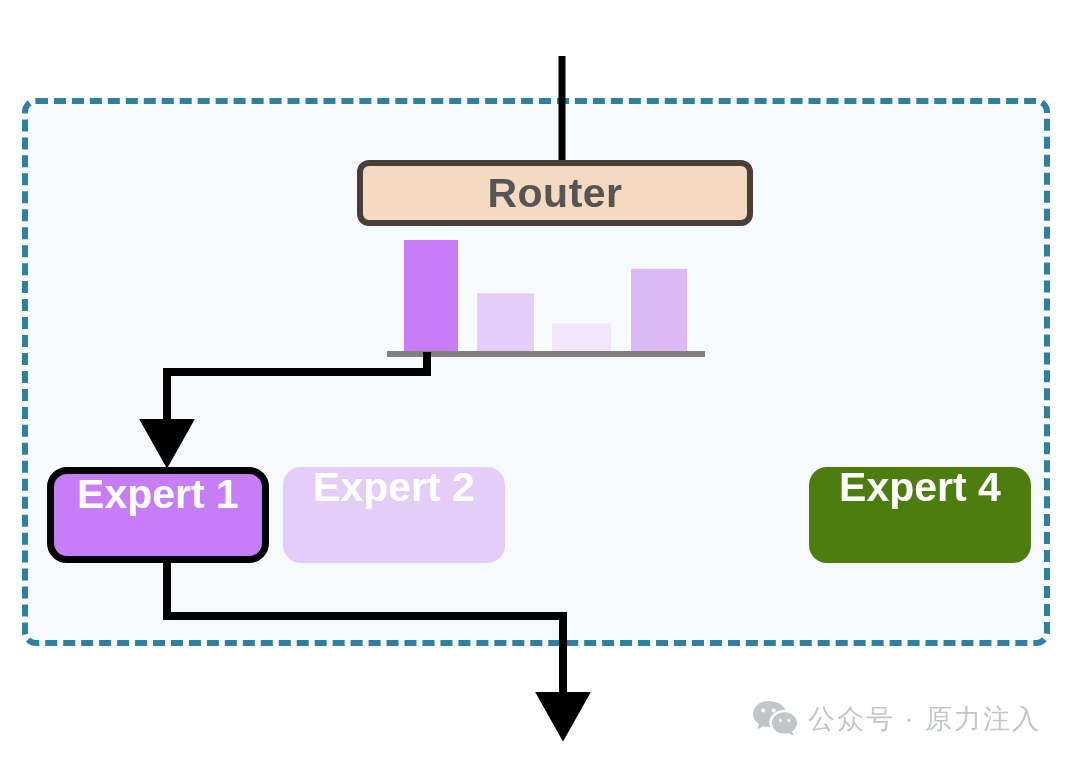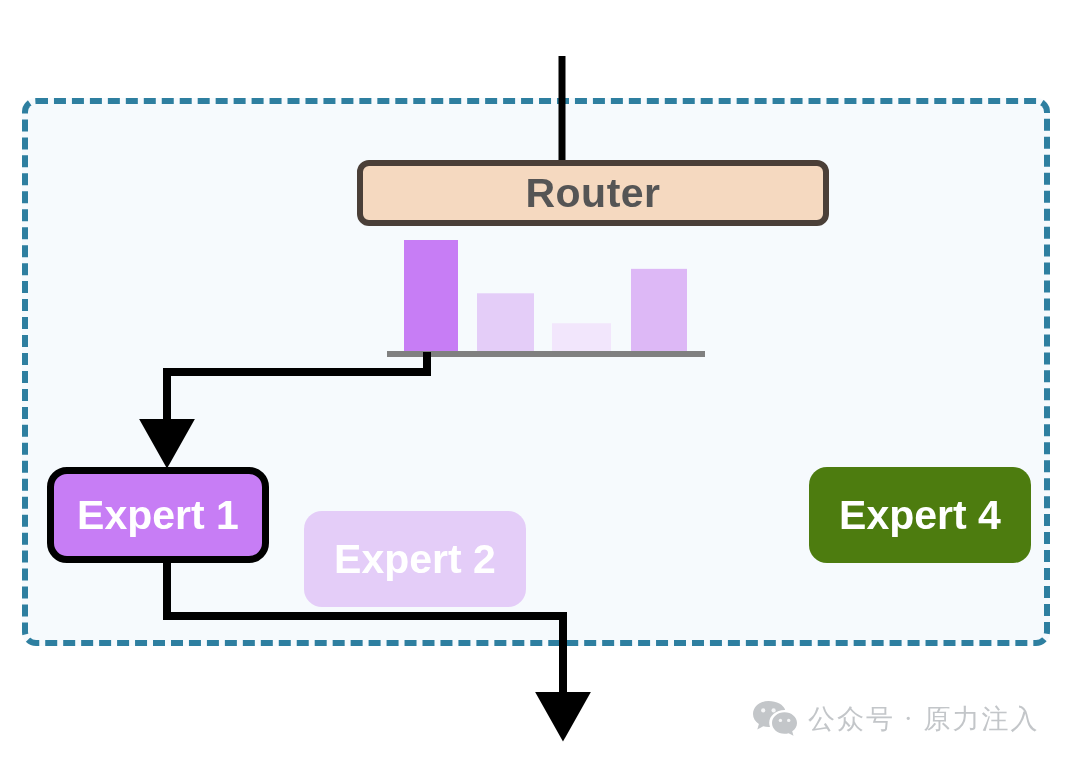--- a/index.html
+++ b/index.html
@@ -39,21 +39,21 @@
     width: 1080px;
     height: 772px;
     pointer-events: none;
   }
 
   
   .router-box {
     position: absolute;
     left: 357px;
     top: 160px;
-    width: 472px;
+    width: 396px;
     height: 66px;
     box-sizing: border-box;
     background: #f5d9c0;
     border: 6px solid #4a3f38;
     border-radius: 12px;
     display: flex;
     align-items: center;
     justify-content: center;
   }
   .router-label {
@@ -66,49 +66,47 @@
 
   
   .expert {
     position: absolute;
     top: 467px;
     width: 222px;
     height: 96px;
     box-sizing: border-box;
     border-radius: 18px;
     display: flex;
-    align-items: center;
     justify-content: center;
     border: 0 solid transparent;
   }
   .expert-label {
     font-size: 41px;
     font-weight: bold;
     color: #ffffff;
     line-height: 1;
     white-space: nowrap;
   }
   .expert.selected {
     border: 7px solid #000000;
     border-radius: 20px;
   }
   #expert-1 { left: 47px;  }
-  #expert-2 { left: 304px; margin-top: 44px; }
+  #expert-2 { left: 283px; }
   #expert-3 { left: 555px; }
   #expert-4 { left: 809px; }
 
   
   .watermark {
     position: absolute;
     left: 752px;
     top: 700px;
     display: flex;
     align-items: center;
     gap: 10px;
-    font-family: Liberation Serif, serif;
   }
   .wm-text {
     font-size: 27px;
     color: #c3c6c9;
     letter-spacing: 2px;
     white-space: nowrap;
   }
   .wm-icon { display: block; }
 </style>
 </head>

